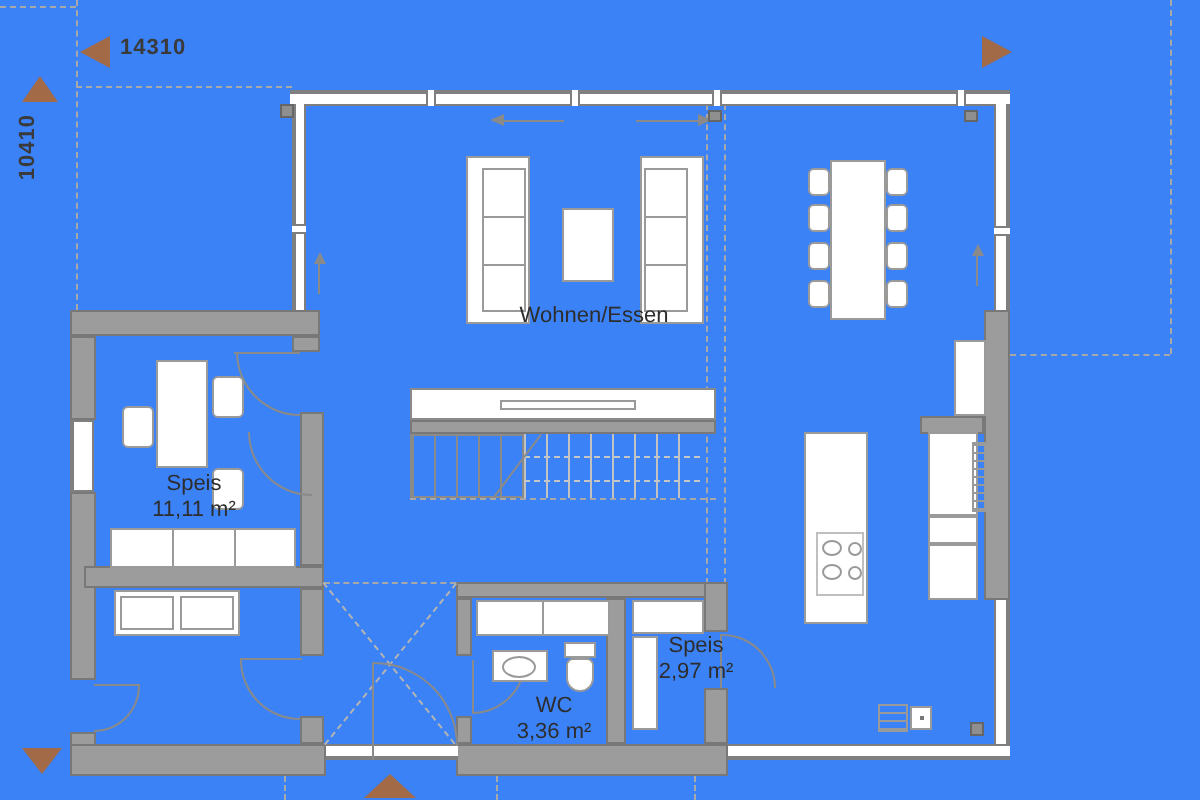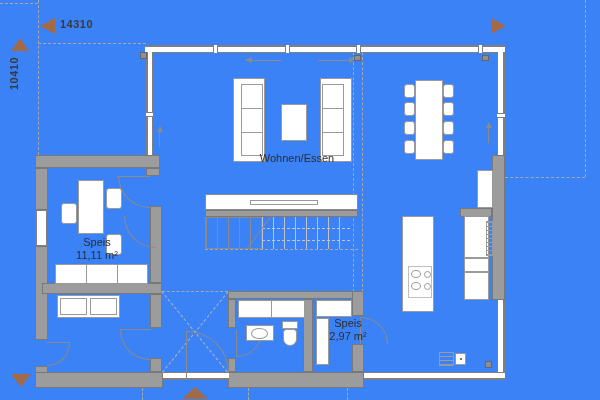--- a/index.html
+++ b/index.html
@@ -196,18 +196,22 @@
   <div class="furn" style="left:455px;top:353px;width:11px;height:12px;"></div>
   <div class="abs" style="left:460px;top:358px;width:2px;height:2px;background:#777;"></div>
 
   <div class="lbl" style="left:297px;top:152px;">
     <div>Wohnen/Essen</div>
   </div>
   <div class="lbl" style="left:97px;top:236px;">
     <div>Speis</div>
     <div>11,11 m²</div>
   </div>
+  <div class="lbl" style="left:277px;top:347px;">
+    <div>WC</div>
+    <div>3,36 m²</div>
+  </div>
   <div class="lbl" style="left:348px;top:317px;">
     <div>Speis</div>
     <div>2,97 m²</div>
   </div>
 
 </div>
 
 </body></html>

